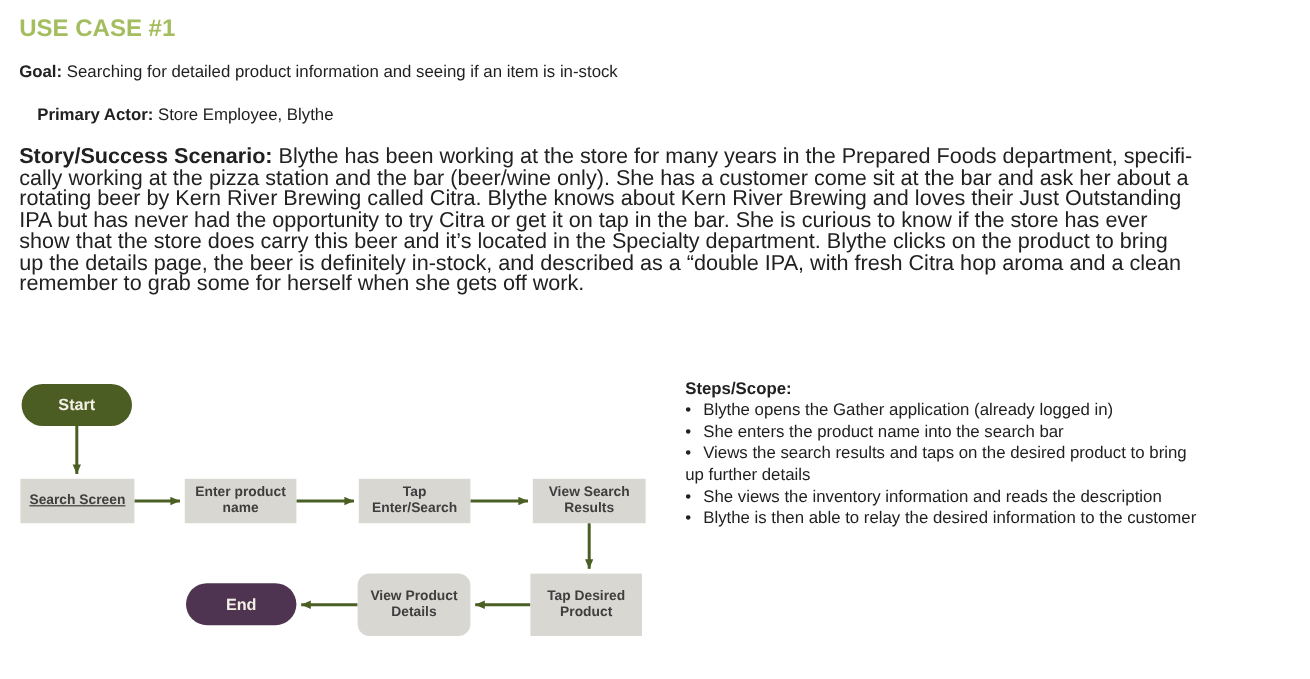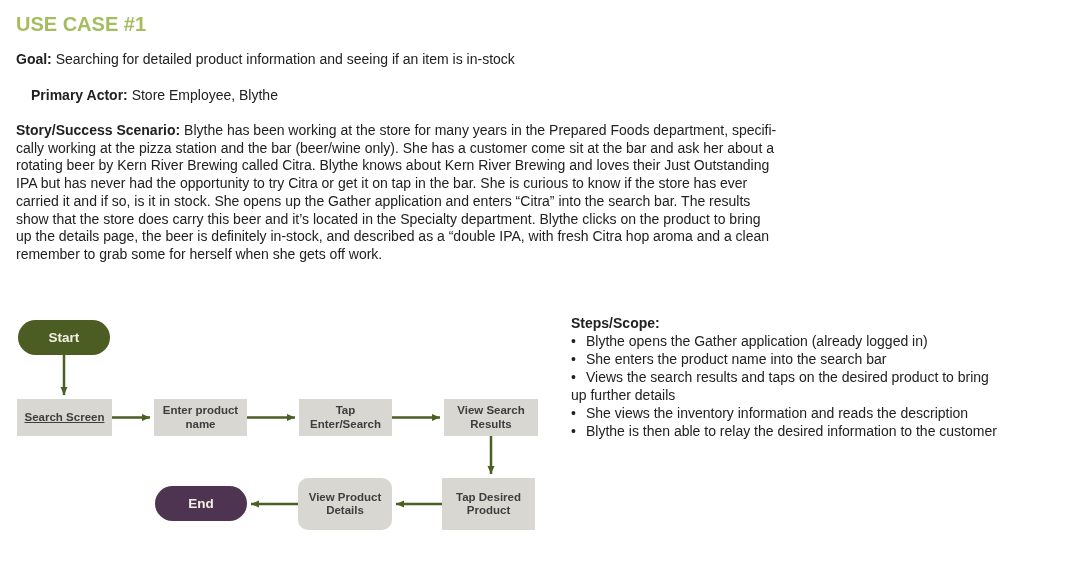--- a/index.html
+++ b/index.html
@@ -20,21 +20,21 @@
     color:var(--heading_green, #a4bd5f);
   }
 
   
   .meta { left:16px; font-size:14px; white-space:nowrap; }
   .meta b { font-weight:700; }
   .meta-goal  { top:51px; }
   .meta-actor { top:87px;padding-left:15px; }
 
   
-  .story { left:16px; top:122px; font-size:14px; line-height:17.7px; }
+  .story { left:16px; top:122px; font-size:18px; line-height:17.7px; }
   .story-line { white-space:nowrap; }
   .story-line b { font-weight:700; }
 
   
   .steps { left:571px; top:314px; font-size:14px; line-height:18px; width:525px; }
   .steps-title { font-weight:700; }
   .step-line { white-space:nowrap; }
   .bullet { display:inline-block; width:15px; }
 
   
@@ -84,21 +84,20 @@
   </p>
 
   <div class="abs story">
     <div class="story-line">
       <b>Story/Success Scenario:</b>
       <span>Blythe has been working at the store for many years in the Prepared Foods department, specifi-</span>
     </div>
     <div class="story-line">cally working at the pizza station and the bar (beer/wine only). She has a customer come sit at the bar and ask her about a</div>
     <div class="story-line">rotating beer by Kern River Brewing called Citra. Blythe knows about Kern River Brewing and loves their Just Outstanding</div>
     <div class="story-line">IPA but has never had the opportunity to try Citra or get it on tap in the bar. She is curious to know if the store has ever</div>
-    <div class="story-line">carried it and if so, is it in stock. She opens up the Gather application and enters “Citra” into the search bar. The results</div>
     <div class="story-line">show that the store does carry this beer and it’s located in the Specialty department. Blythe clicks on the product to bring</div>
     <div class="story-line">up the details page, the beer is definitely in-stock, and described as a “double IPA, with fresh Citra hop aroma and a clean</div>
     <div class="story-line">remember to grab some for herself when she gets off work.</div>
   </div>
 
   <section class="abs steps">
     <div class="steps-title">Steps/Scope:</div>
     <div class="step-line">
       <span class="bullet">•</span><span>Blythe opens the Gather application (already logged in)</span>
     </div>

